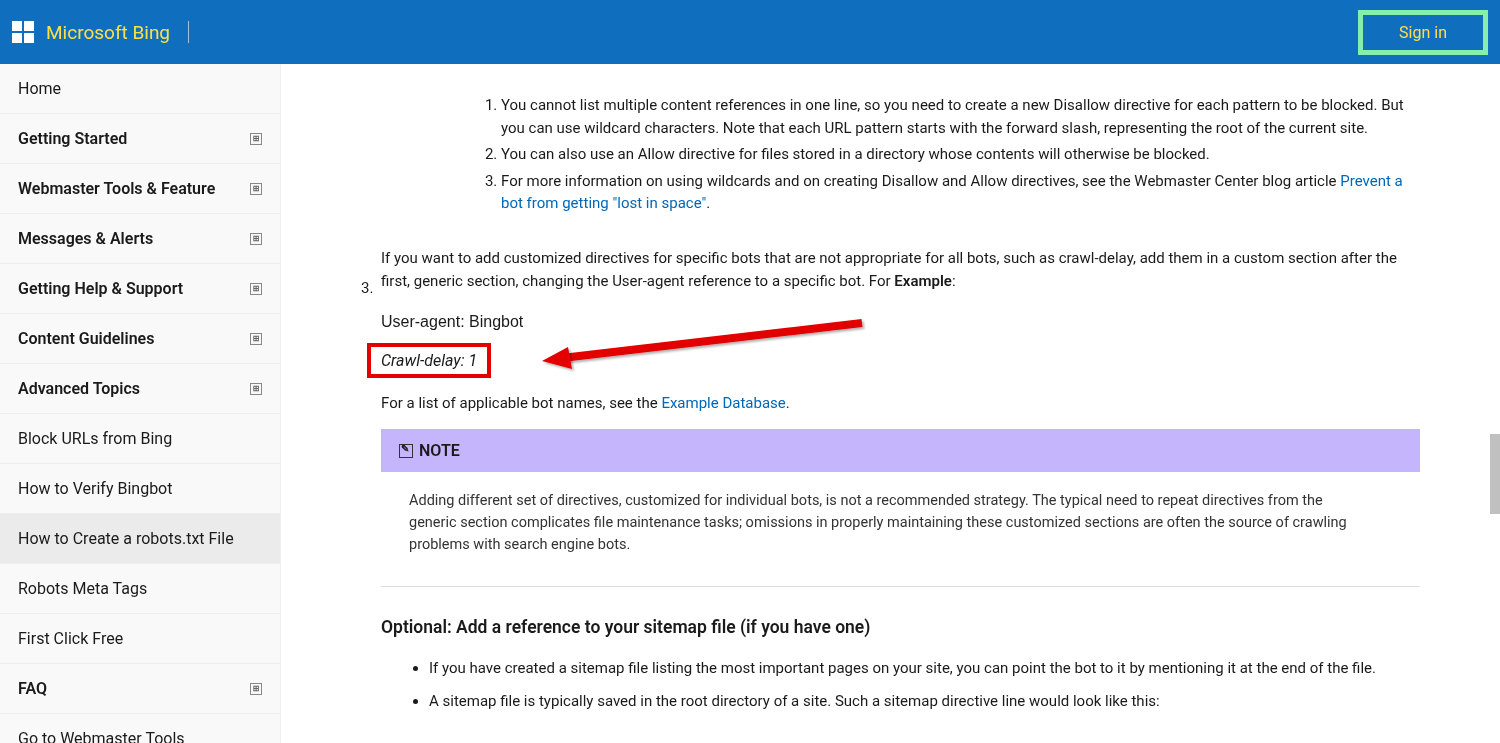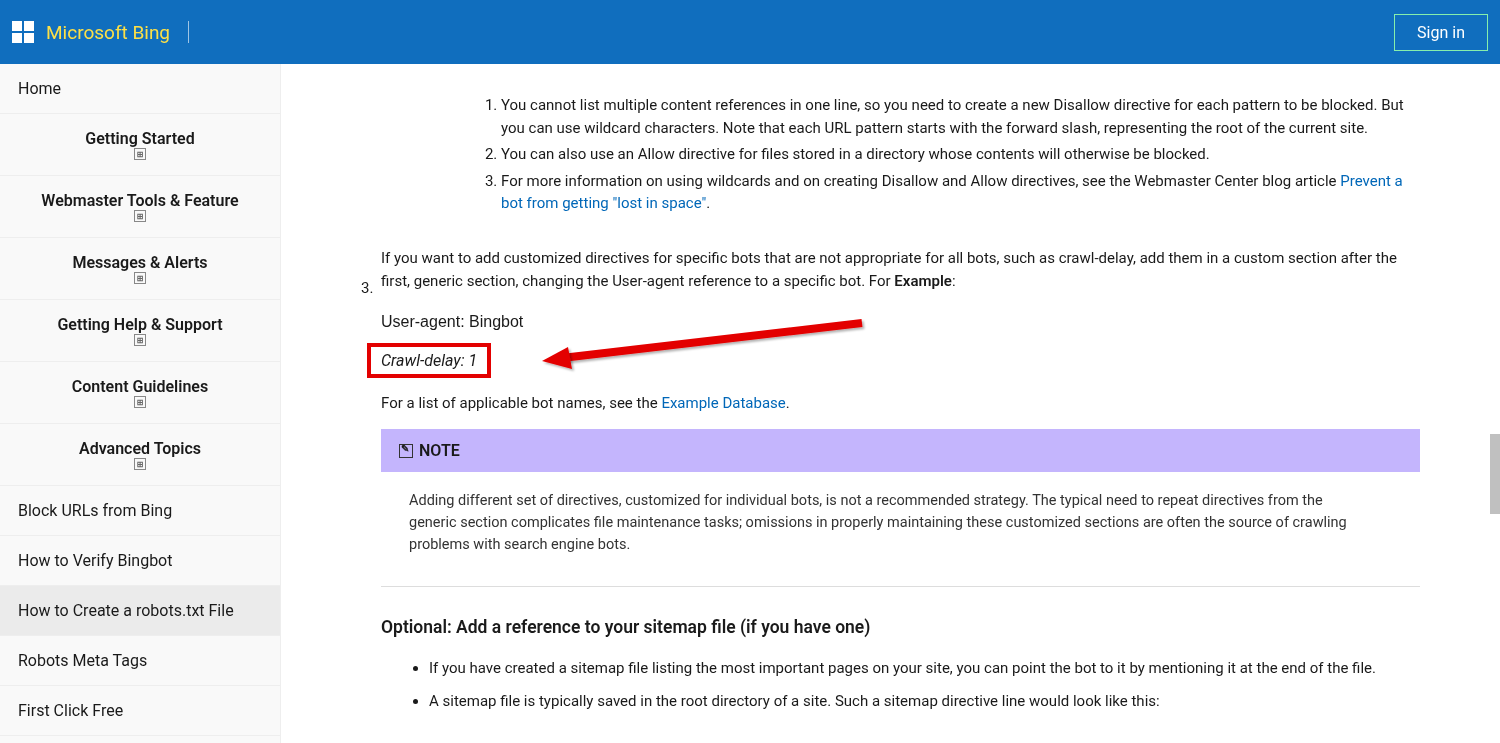--- a/index.html
+++ b/index.html
@@ -6,37 +6,37 @@
   html, body { height: 100%; font-family: "Segoe UI", -apple-system, BlinkMacSystemFont, Roboto, sans-serif; font-size: 15px; color: #1a1a1a; }
   body { display: flex; flex-direction: column; }
 
   .topbar { background: #106ebe; color: #fff; display: flex; align-items: center; justify-content: space-between; height: 64px; padding: 0 12px; }
   .topbar-left { display: flex; align-items: center; gap: 8px; }
   .ms-logo { width: 22px; height: 22px; display: grid; grid-template-columns: 1fr 1fr; grid-template-rows: 1fr 1fr; gap: 2px; margin-right: 4px; }
   .ms-logo div { background: #fff; }
   .brand-text { font-size: 19px; font-weight: 400; color: #fde047; }
   .divider-vert { width: 1px; height: 22px; background: rgba(255,255,255,0.6); margin: 0 10px; }
   .page-title { font-size: 19px; font-weight: 400; color: #fff; }
-  .signin-btn { background: transparent; border: 1px solid #86efac; color: #ffffff; font-size: 16px; padding: 8px 22px; cursor: pointer; font-family: inherit; }
+  .signin-btn { background: transparent; border: 5px solid #86efac; color: #fde047; font-size: 16px; padding: 8px 36px; cursor: pointer; font-family: inherit; }
 
   .layout { display: flex; flex: 1; min-height: 0; }
   .sidebar { width: 281px; background: #f9f9f9; border-right: 1px solid #eee; overflow-y: auto; }
   .side-item { display: flex; align-items: center; justify-content: space-between; padding: 15px 18px; border-bottom: 1px solid #eee; cursor: pointer; font-size: 16px; }
   .side-item.bold { font-weight: 600; }
   .side-item.sub { padding-left: 18px; font-weight: 400; }
   .side-item.active { background: #ebebeb; }
   .exp-icon { width: 12px; height: 12px; border: 1px solid #888; font-size: 8px; display: flex; align-items: center; justify-content: center; color: #666; }
 
   .content { flex: 1; overflow-y: auto; padding: 30px 80px 40px 100px; position: relative; }
 
   .sub-ol { list-style: decimal; padding-left: 120px; margin-bottom: 20px; }
   .sub-ol li { margin-bottom: 4px; line-height: 1.5; }
 
   .link { color: #0067b8; text-decoration: none; }
-  .bold { font-weight: 600; flex-direction: column; }
+  .bold { font-weight: 600; }
 
   .code-line { margin-left: 48px; margin-top: 20px; margin-bottom: 12px; font-family: "Segoe UI", sans-serif; font-size: 16px; }
   .highlight-box { display: inline-block; border: 4px solid #e30000; padding: 4px 10px; font-size: 16px; margin-left: 34px; position: relative; font-style: italic; }
   .arrow-svg { position: absolute; left: 175px; top: -30px; width: 340px; height: 60px; overflow: visible; }
 
   .note-head { background: #c4b5fd; padding: 12px 18px; margin: 14px 0 0 48px; display: flex; align-items: center; gap: 6px; font-weight: 600; font-size: 16px; }
   .note-icon { width: 14px; height: 14px; border: 1.5px solid #333; position: relative; }
   .note-icon::after { content: "✎"; font-size: 10px; position: absolute; top: -2px; left: 1px; }
   .note-body { margin: 18px 48px 0 76px; font-size: 14.5px; line-height: 1.5; color: #333; }
 

